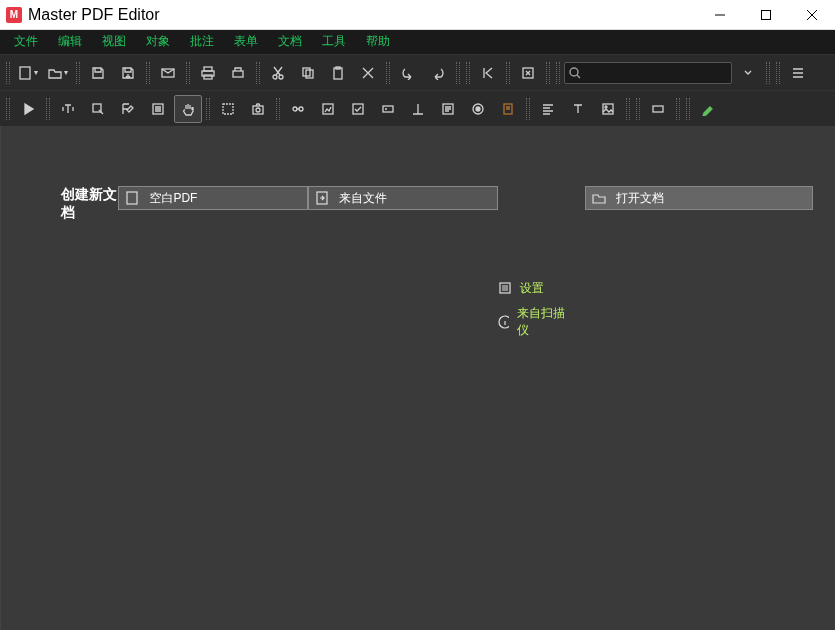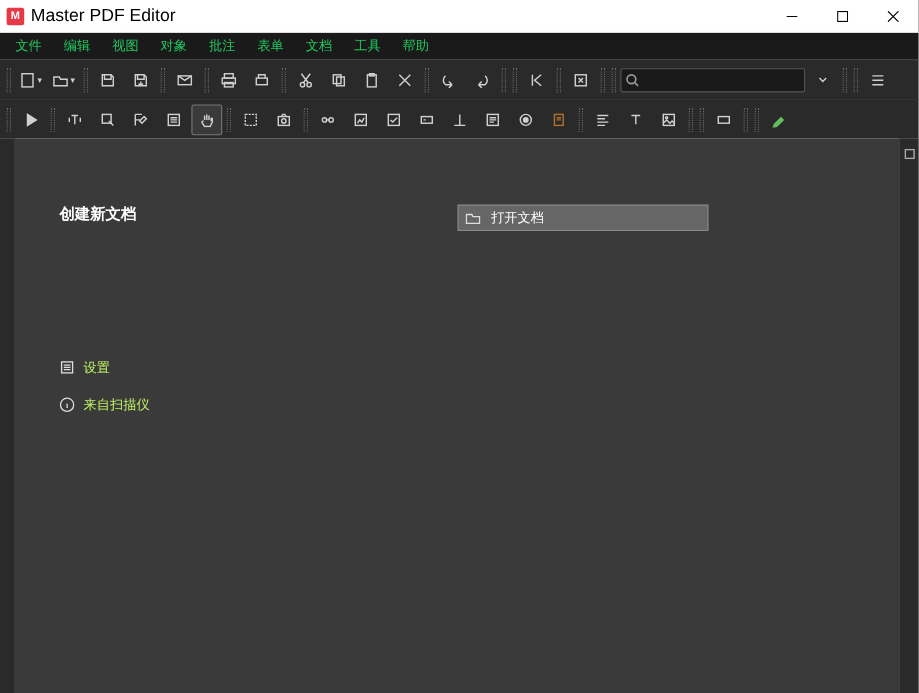--- a/index.html
+++ b/index.html
@@ -29,21 +29,21 @@
   .toolbar .searchbox { flex:0 0 160px; height:22px; background:#1a1a1a; border:1px solid #555; border-radius:2px; display:flex; align-items:center; padding:0 4px; }
   .toolbar .searchbox svg { stroke:#999; stroke-width:1.5; fill:none; flex:0 0 auto; }
   .toolbar .searchbox input { flex:1; background:transparent; border:none; outline:none; color:#ccc; font-size:11px; margin-left:4px; }
   .toolbar .tbtn.special svg { stroke:#b07030; }
   .toolbar .tbtn.green svg { stroke:#60c060; fill:#60c060; }
 
   
   .main { flex:1; background:#3a3a3a; position:relative; display:flex; }
   .left-gutter { width:14px; background:#2a2a2a; border-right:1px solid #444; }
   .content { flex:1; padding: 60px 40px 40px 40px; color:#ddd; display:flex; }
-  .col { flex:0 0 50%; display:flex; flex-direction:column; align-items:flex-start; }
+  .col { flex:0 0 50%; display:flex; flex-direction:row; align-items:flex-start;margin-left:20px; }
   .section-title { font-size:14px; font-weight:bold; color:#fff; margin-bottom:28px; }
 
   .bigbtn { width:228px; height:24px; background:#555; border:1px solid #888; display:flex; align-items:center; padding:0 6px; margin-bottom:14px; cursor:default; color:#fff; font-size:12px; }
   .bigbtn svg { stroke:#ddd; stroke-width:1.2; fill:none; margin-right:10px; flex:0 0 auto; }
   .bigbtn.openfile { background:#666; }
 
   .linkbtn { display:flex; align-items:center; height:24px; color:#bef264; font-size:12px; margin-bottom:10px; cursor:default; }
   .linkbtn svg { stroke:#ddd; stroke-width:1.2; fill:none; margin-right:8px; }
 
   .bottom-links { margin-top: 90px; }
@@ -337,20 +337,33 @@
       </svg>
     </div>
 </div>
 
 <div class="main">
   <div class="left-gutter"></div>
   <div class="content">
     <div class="col">
       <div class="section-title">创建新文档</div>
 
+      <div class="bigbtn">
+        <svg width="14" height="14">
+            <rect x="2" y="1" width="10" height="12"></rect>
+          </svg>
+        <span>空白PDF</span>
+      </div>
+      <div class="bigbtn">
+        <svg width="14" height="14">
+            <rect x="2" y="1" width="10" height="12"></rect>
+            <path d="M5 7h4 M7 5l2 2-2 2"></path>
+          </svg>
+        <span>来自文件</span>
+      </div>
 
       <div class="bottom-links">
         <div class="linkbtn">
           <svg width="14" height="14">
               <rect x="2" y="2" width="10" height="10"></rect>
               <path d="M4 5h6 M4 7h6 M4 9h6"></path>
             </svg>
           <span>设置</span>
         </div>
         <div class="linkbtn">

